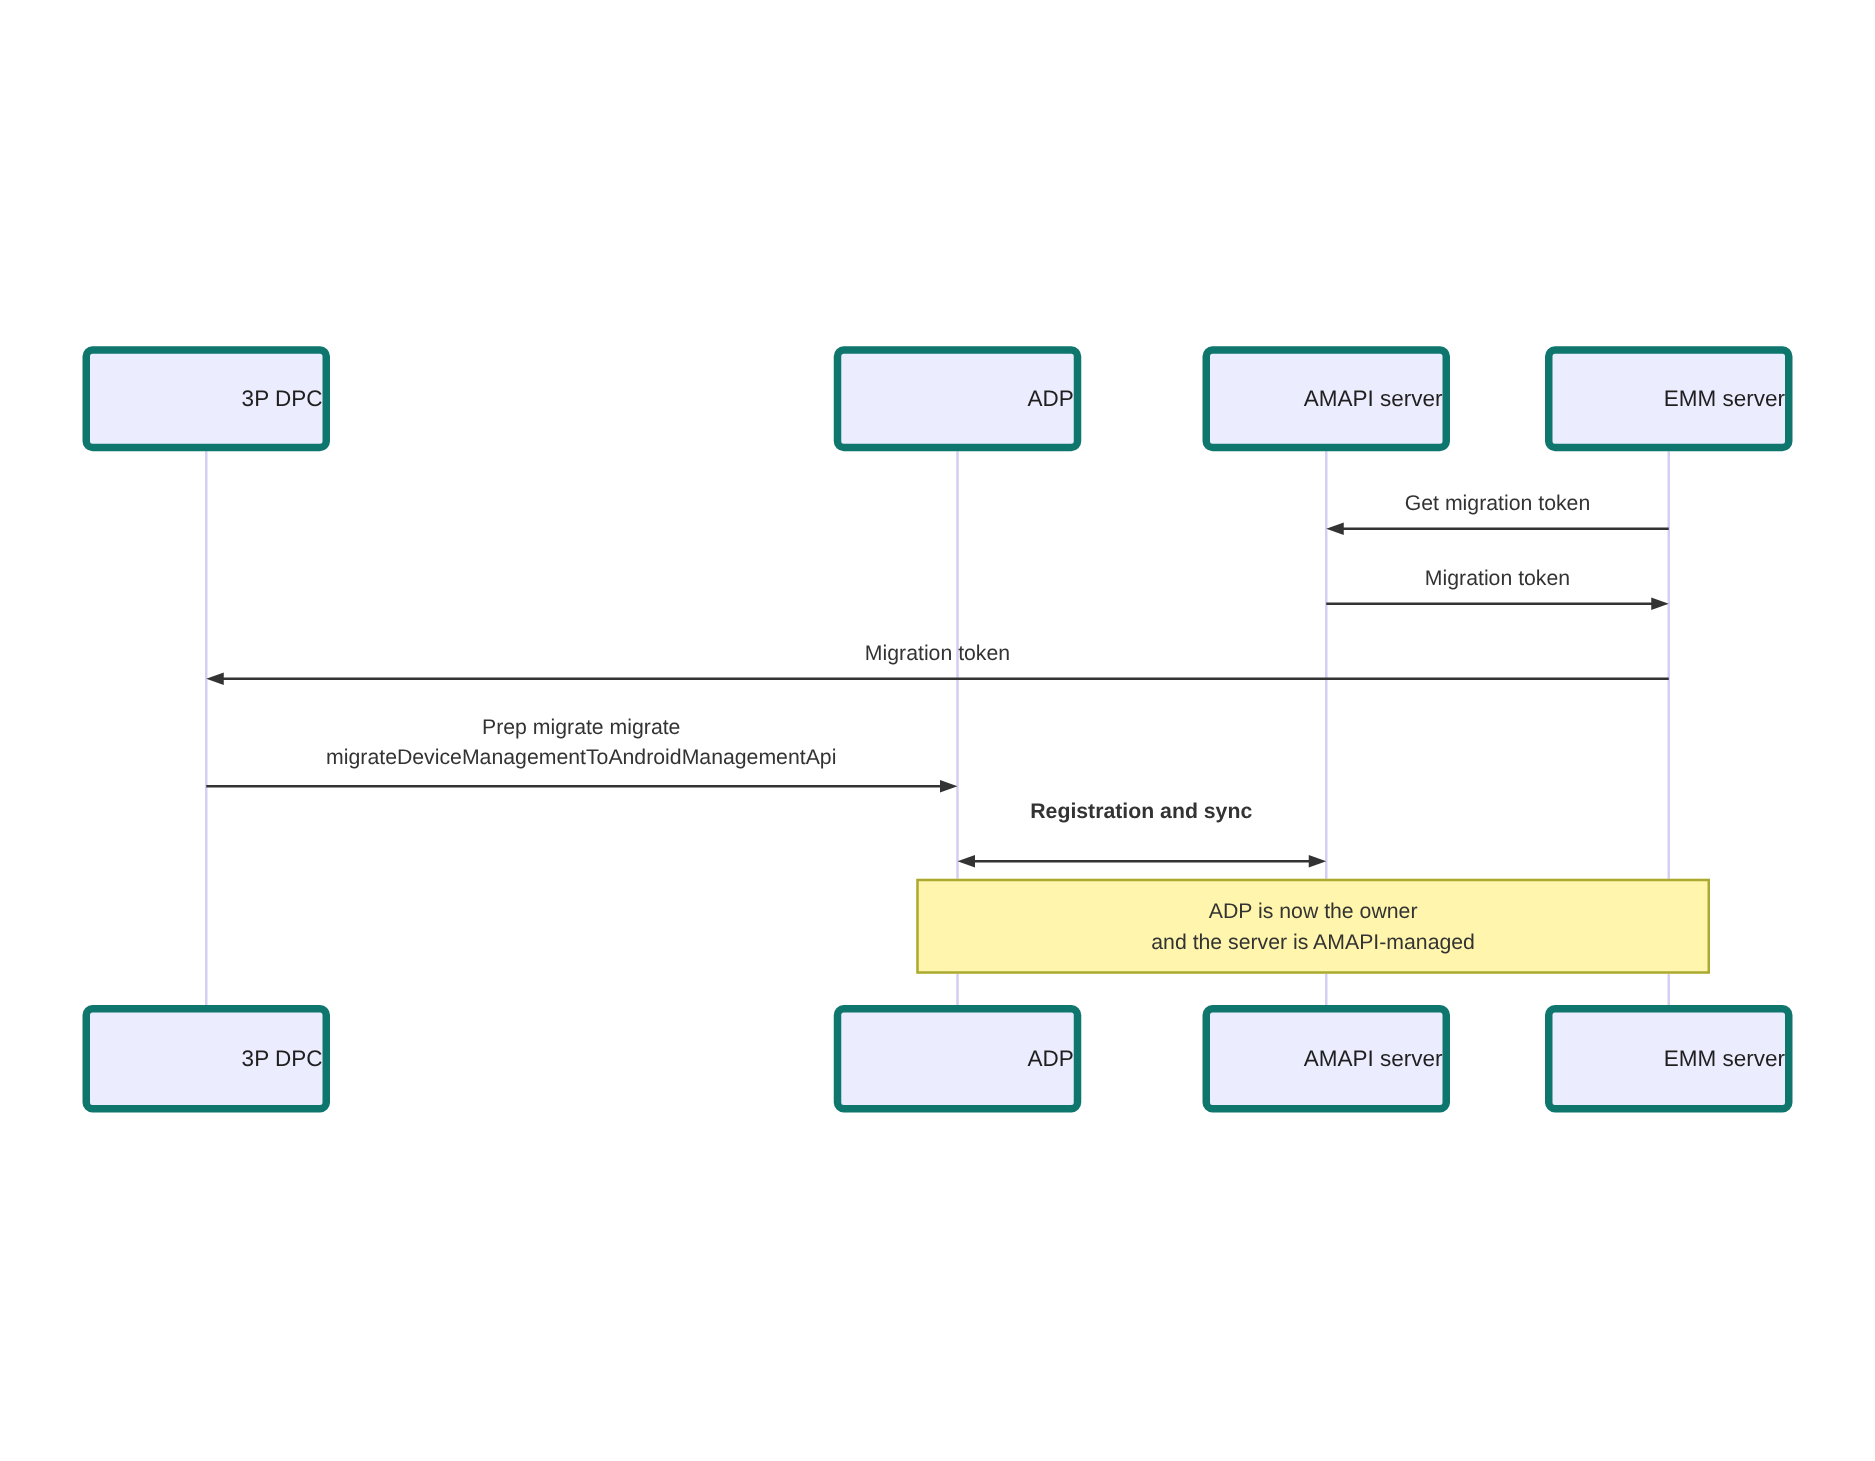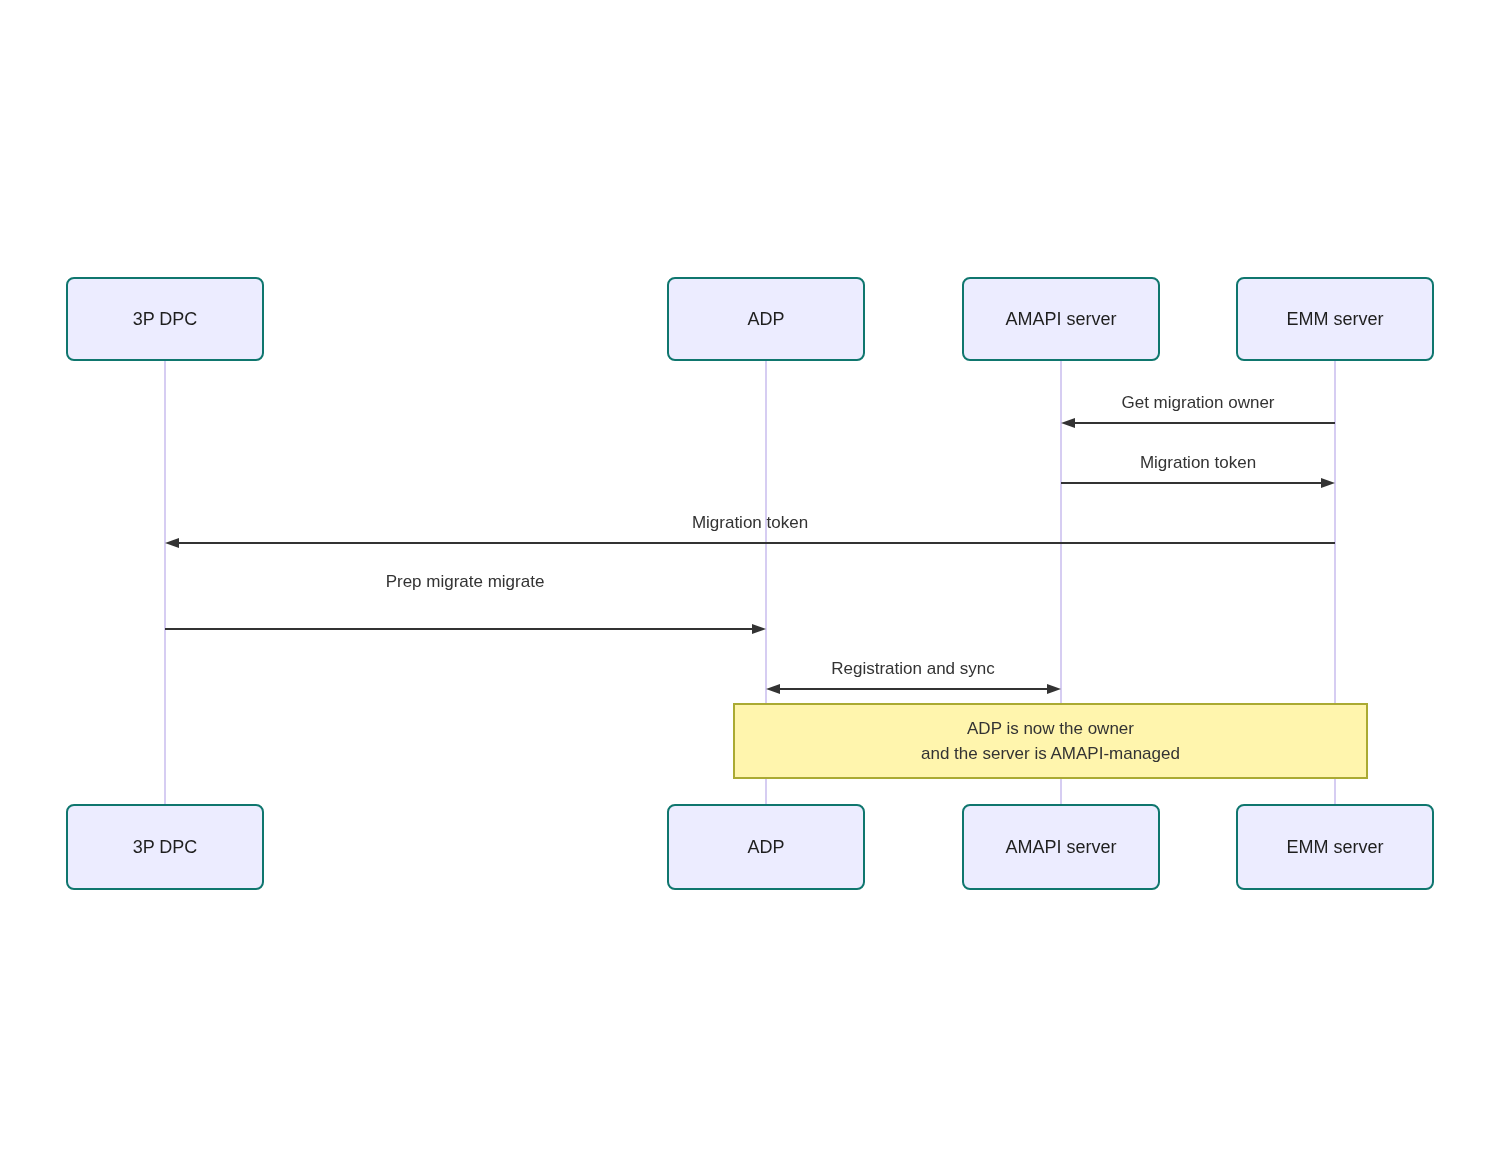--- a/index.html
+++ b/index.html
@@ -20,25 +20,25 @@
     top: 361px;
     height: 443px;
     width: 2px;
     background: #d6cdf2;
   }
   .actor-box {
     position: absolute;
     width: 198px;
     height: 84px;
     background: #ECECFF;
-    border: 2px solid #0f766e;
+    border: 6px solid #0f766e;
     border-radius: 8px;
     display: flex;
     align-items: center;
-    justify-content: center;
+    justify-content: flex-end;
     font-size: 18px;
     color: #1f1f1f;
     box-sizing: border-box;
   }
   .actor-box.bottom { height: 86px; }
   .msg-label {
     position: absolute;
     text-align: center;
     font-size: 17px;
     color: #333333;
@@ -94,39 +94,40 @@
   <div class="actor-box" style="left:667px;  top:277px;">
     <span>ADP</span>
   </div>
   <div class="actor-box" style="left:962px;  top:277px;">
     <span>AMAPI server</span>
   </div>
   <div class="actor-box" style="left:1236px; top:277px;">
     <span>EMM server</span>
   </div>
 
-  <div class="msg-label" style="left:998px; top:392px; width:400px;">Get migration owner</div>
+  <div class="msg-label" style="left:998px; top:392px; width:400px;">Get migration token</div>
   <div class="arrow-line" style="left:1073px; top:422px; width:262px;"></div>
   <div class="arrowhead left" style="left:1061px; top:418px;"></div>
 
   <div class="msg-label" style="left:998px; top:452px; width:400px;">Migration token</div>
   <div class="arrow-line" style="left:1061px; top:482px; width:262px;"></div>
   <div class="arrowhead right" style="left:1321px; top:478px;"></div>
 
   <div class="msg-label" style="left:550px; top:512px; width:400px;">Migration token</div>
   <div class="arrow-line" style="left:177px; top:542px; width:1158px;"></div>
   <div class="arrowhead left" style="left:165px; top:538px;"></div>
 
   <div class="msg-label twoline" style="left:115px; top:570px; width:700px;">
     <div>Prep migrate migrate</div>
+    <div>migrateDeviceManagementToAndroidManagementApi</div>
   </div>
   <div class="arrow-line" style="left:165px; top:628px; width:589px;"></div>
   <div class="arrowhead right" style="left:752px; top:624px;"></div>
 
-  <div class="msg-label" style="left:713px; top:658px; width:400px;">Registration and sync</div>
+  <div class="msg-label" style="left:713px; top:638px; width:400px;font-weight:bold;">Registration and sync</div>
   <div class="arrow-line" style="left:778px; top:688px; width:271px;"></div>
   <div class="arrowhead left" style="left:766px; top:684px;"></div>
   <div class="arrowhead right" style="left:1047px; top:684px;"></div>
 
   <div class="note-box">
     <div>ADP is now the owner</div>
     <div>and the server is AMAPI-managed</div>
   </div>
 
   <div class="actor-box bottom" style="left:66px;   top:804px;">

